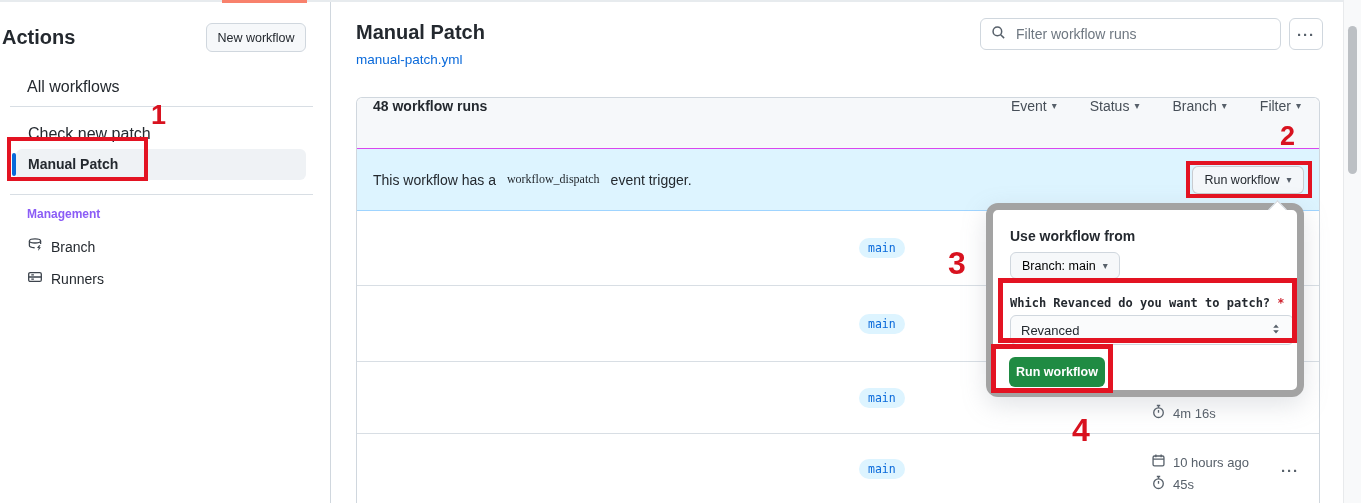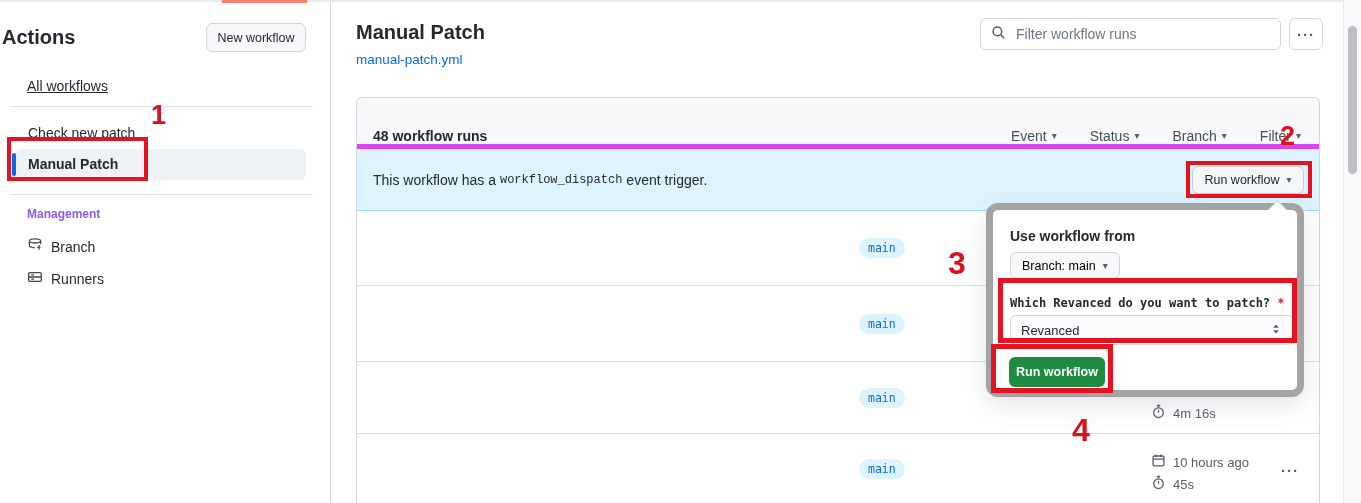--- a/index.html
+++ b/index.html
@@ -7,49 +7,49 @@
        font-family:"Liberation Sans","DejaVu Sans",sans-serif;color:#24292f;font-size:14px;}
   
   .topline{position:absolute;left:0;top:0;width:1361px;height:2px;background:#e7ebee;}
   .topline-red{position:absolute;left:222px;top:0;width:85px;height:3px;background:#f8816c;z-index:61;}
   
   .sidebar{position:absolute;left:0;top:2px;width:330px;height:501px;background:#fff;border-right:1px solid #d0d7de;}
   .sb-title{position:absolute;left:2px;top:24px;font-size:20px;font-weight:700;}
   .btn-newwf{position:absolute;left:206px;top:21px;width:100px;height:29px;background:#f6f8fa;
              border:1px solid #d0d7de;border-radius:6px;font-size:12.5px;color:#24292f;
              display:flex;align-items:center;justify-content:center;box-sizing:border-box;cursor:pointer;}
-  .sb-link{position:absolute;font-size:14px;color:#24292f;cursor:pointer;text-decoration:underline;}
+  .sb-link{position:absolute;font-size:16px;color:#24292f;cursor:pointer;}
   .sb-div{position:absolute;left:10px;width:303px;border-top:1px solid #d8dee4;}
   .sb-selected{position:absolute;left:16px;top:147px;width:290px;height:31px;background:#eff2f5;border-radius:6px;cursor:pointer;}
   .sb-accent{position:absolute;left:-4px;top:4px;width:4px;height:23px;border-radius:2px;background:#0969da;}
   .sb-selected-label{display:block;line-height:31px;padding-left:12px;font-weight:700;font-size:14px;}
   .sb-mgmt{position:absolute;left:27px;top:205px;font-size:12px;font-weight:600;color:#8b5cf6;}
   .sb-item{position:absolute;left:27px;display:flex;align-items:center;gap:8px;font-size:14px;cursor:pointer;}
   
   .page-title{position:absolute;left:356px;top:21px;font-size:20px;font-weight:600;}
   .file-link{position:absolute;left:356px;top:52px;font-size:13.5px;color:#0969da;cursor:pointer;}
   .filter-box{position:absolute;left:980px;top:18px;width:301px;height:32px;border:1px solid #d0d7de;border-radius:6px;
               background:#fff;display:flex;align-items:center;gap:8px;padding:0 10px;box-sizing:border-box;}
   .filter-input{border:none;outline:none;flex:1;font-size:14px;color:#24292f;background:transparent;}
   .filter-input::placeholder{color:#6e7781;}
   .kebab-btn{position:absolute;left:1289px;top:18px;width:34px;height:32px;border:1px solid #d0d7de;border-radius:6px;
              background:#fff;color:#57606a;display:flex;align-items:center;justify-content:center;
              font-weight:700;letter-spacing:1px;font-size:15px;box-sizing:border-box;cursor:pointer;}
   
   .table{position:absolute;left:356px;top:97px;width:964px;height:406px;box-sizing:border-box;background:#fff;
          border:1px solid #d0d7de;border-bottom:none;border-radius:6px 6px 0 0;display:flex;flex-direction:column;}
-  .thead{height:51px;min-height:51px;background:#f6f8fa;border-bottom:5px solid #d946ef;border-radius:6px 6px 0 0;
-         display:flex;align-items:flex-end;padding:0 16px;box-sizing:border-box;}
+  .thead{height:51px;min-height:51px;background:#f6f8fa;border-bottom:1px solid #d946ef;border-radius:6px 6px 0 0;
+         display:flex;align-items:flex-start;padding:0 16px;box-sizing:border-box;}
   .tcount{font-weight:700;font-size:14px;}
   .tfilters{margin-left:auto;display:flex;gap:33px;font-size:14px;color:#474f58;padding-right:2px;}
   .tfilter{display:flex;align-items:center;gap:5px;cursor:pointer;}
   .caret{font-size:10px;color:#57606a;line-height:1;}
   .banner{height:62px;min-height:62px;background:#ddf4ff;border-bottom:1px solid rgba(84,174,255,.45);
           display:flex;align-items:center;padding:0 16px;box-sizing:border-box;position:relative;font-size:14px;}
-  .banner .code{font-family:Liberation Mono, monospace;font-size:12px;margin:0 4px;}
+  .banner .code{font-family:Liberation Serif, serif;font-size:12px;margin:0 11px;}
   .btn-runwf-banner{position:absolute;right:15px;top:17px;width:112px;height:28px;background:#f4f7fa;
                     border:1px solid rgba(31,35,40,.2);border-radius:6px;font-size:12.5px;color:#24292f;
                     display:flex;align-items:center;justify-content:center;gap:7px;box-sizing:border-box;cursor:pointer;}
   .row{position:relative;border-bottom:1px solid #d8dee4;background:#fff;}
   .row-1{height:74px;min-height:74px;} .row-2{height:75px;min-height:75px;}
   .row-3{height:71px;min-height:71px;} .row-4{flex:1;border-bottom:none;}
   .badge{position:absolute;left:502px;top:50%;transform:translateY(-50%);background:#ddf4ff;color:#0969da;
          font-family:"DejaVu Sans Mono",monospace;font-size:11.5px;padding:3px 9px;border-radius:999px;cursor:pointer;}
   .run-info{position:absolute;left:794px;color:#57606a;font-size:13px;}
   .row-3 .run-info{top:43px;} .row-4 .run-info{top:20px;}

